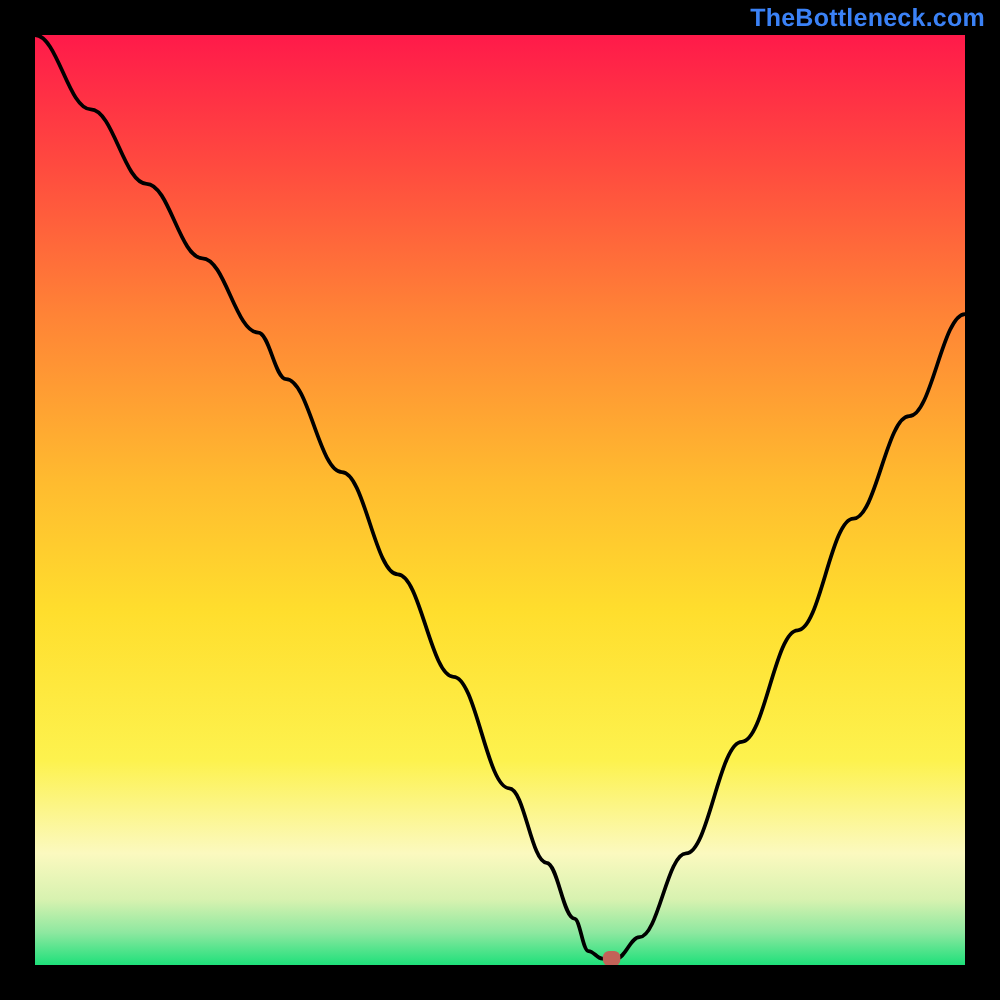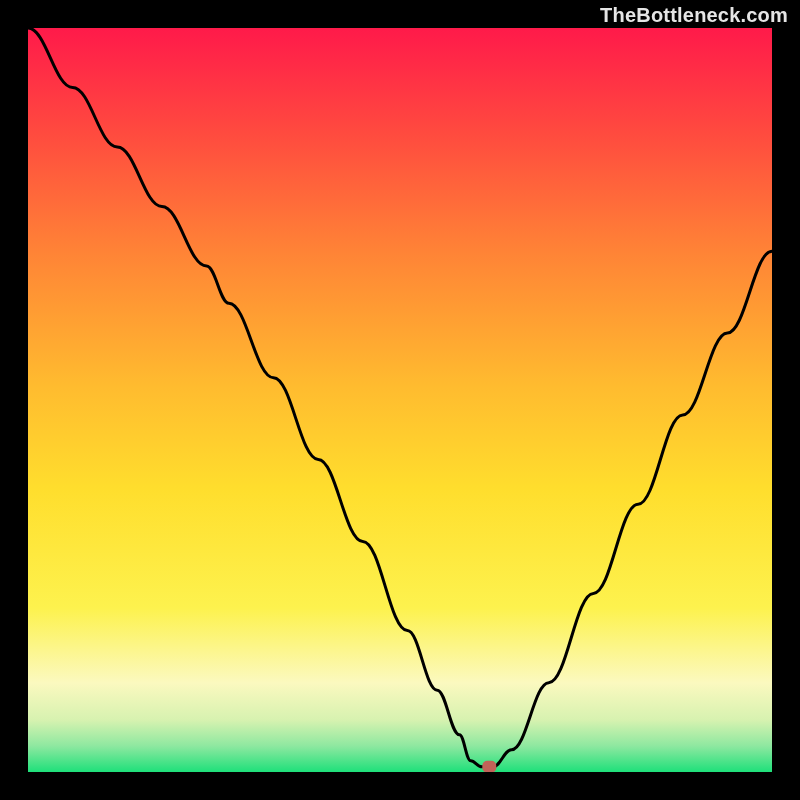--- a/index.html
+++ b/index.html
@@ -16,21 +16,21 @@
     height: 800px;
     background: #000;
     position: relative;
   }
   .watermark {
     position: absolute;
     top: 4px;
     right: 12px;
     font-size: 20px;
     font-weight: 600;
-    color: #e5e5e5;
+    color: #3b82f6;
     letter-spacing: 0.2px;
     z-index: 10;
   }
   .plot {
     position: absolute;
     left: 28px;
     top: 28px;
     width: 744px;
     height: 744px;
   }

